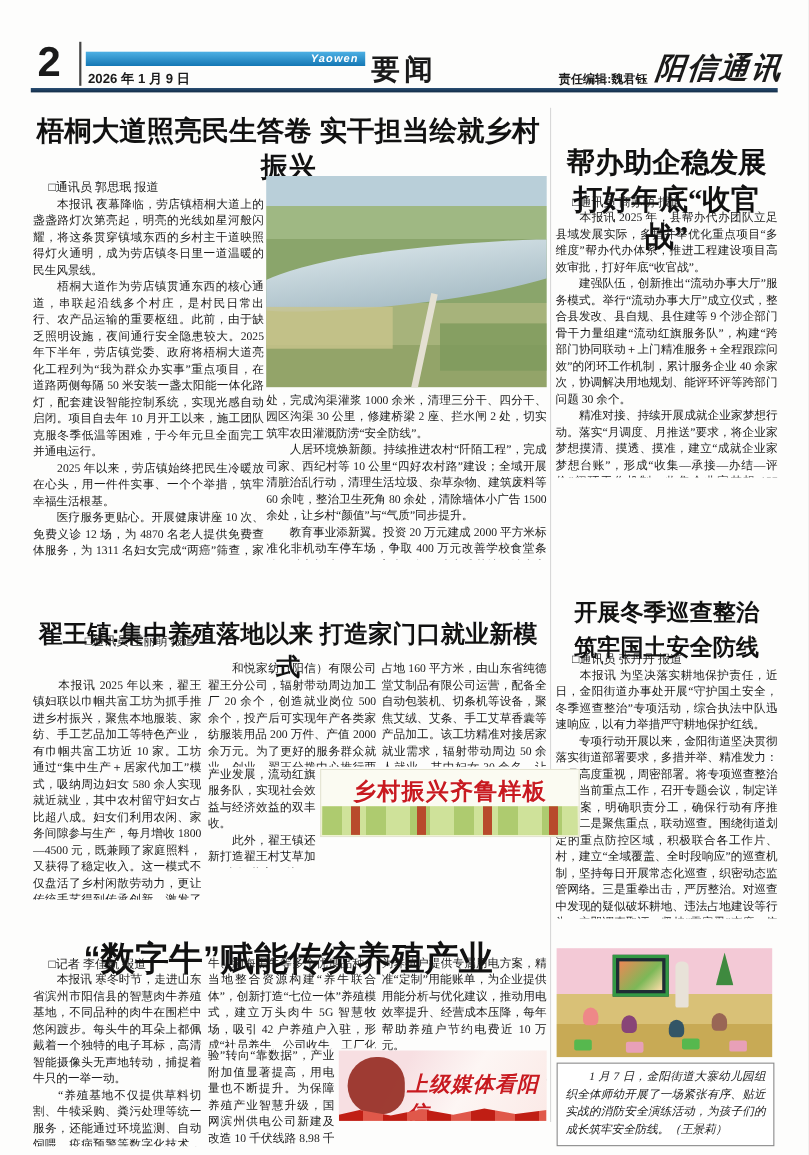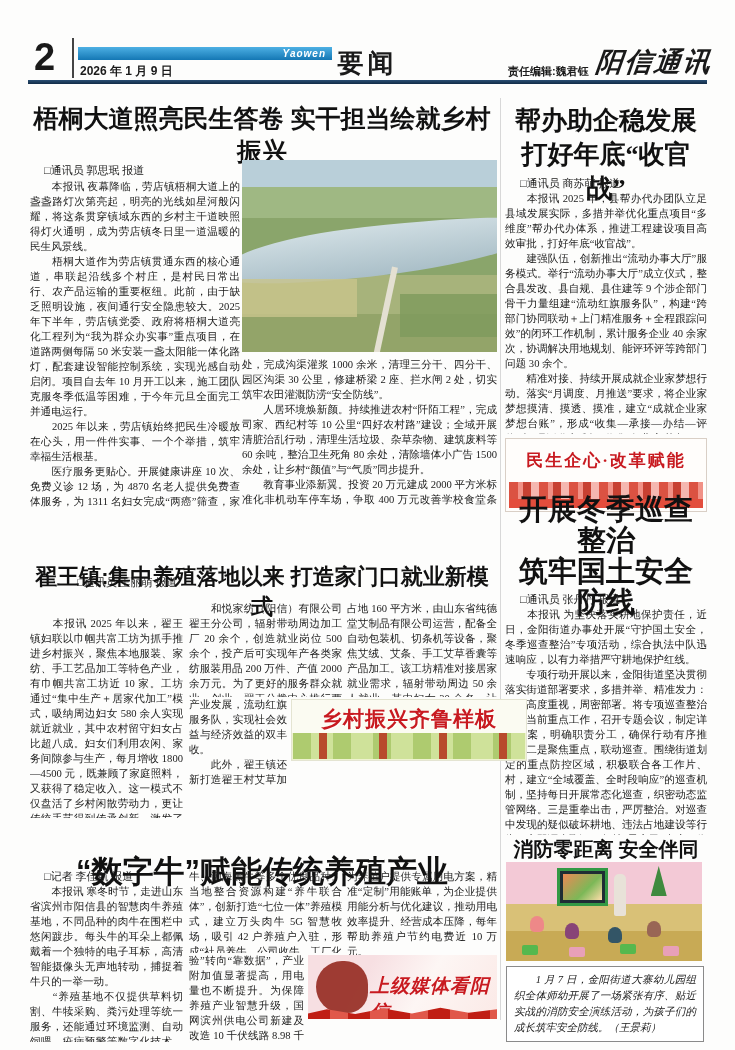--- a/index.html
+++ b/index.html
@@ -11,21 +11,21 @@
   .hdr-vline{width:2px;background:#444;}
   .hdr-bluebar{background:linear-gradient(180deg,#4db0e4,#1477b4);display:flex;align-items:center;justify-content:flex-end;padding-right:6px;}
   .yaowen{font-family:"Liberation Sans",sans-serif;font-style:italic;font-weight:bold;font-size:10px;color:#fff;letter-spacing:1px;}
   .hdr-date{font-family:"Liberation Sans",sans-serif;font-weight:bold;font-size:12px;}
   .sec-title{font-family:"Liberation Sans","DejaVu Sans",sans-serif;font-weight:bold;font-size:26px;letter-spacing:4px;}
   .editor{font-family:Liberation Sans, sans-serif;font-size:11px;font-weight:bold;}
   .masthead{font-family:"Liberation Serif",serif;font-weight:bold;font-style:italic;font-size:27px;transform:skewX(-6deg);letter-spacing:2px;}
   .hdr-rule{background:linear-gradient(180deg,#2a4f74,#122c47);height:4px;}
   
   .headline{font-family:"Liberation Sans","DejaVu Sans",sans-serif;font-weight:bold;text-align:center;color:#111;}
-  .headline-serif{font-family:"Liberation Serif","DejaVu Serif",serif;font-weight:bold;text-align:center;color:#111;}
+  .headline-serif{font-family:"Liberation Serif","DejaVu Serif",serif;font-weight:bold;text-align:center;color:#111;margin-top:27px;}
   .byline{font-size:11px;}
   .body-txt{font-size:10.6px;line-height:15px;text-align:justify;white-space:pre-line;overflow:hidden;}
   .caption-box{border:1px solid #8a8a8a;background:#fff;padding:5px 7px;}
   .caption-txt{font-size:10.5px;line-height:16px;font-style:italic;text-align:justify;white-space:pre-line;}
   .red{color:#c81a20;}
   .vrule{width:1px;background:#d8d8d8;}
   
   .banner1{background:#fffdfb;border:1px solid #d9cfc6;box-sizing:border-box;}
   .banner1-text{font-family:"Liberation Serif",serif;font-weight:bold;font-size:17px;letter-spacing:2px;text-align:center;}
   .skyline{position:absolute;left:3px;right:3px;bottom:3px;height:26px;
@@ -101,26 +101,22 @@
   <div class="abs headline-serif" style="left:505px;top:104px;width:202px;font-size:26px;line-height:34px;">
     <div>帮办助企稳发展</div>
     <div>打好年底“收官战”</div>
   </div>
   <div class="abs byline" style="left:520px;top:176px;">□通讯员 商苏萌 报道</div>
   <div class="abs body-txt" style="left:505px;top:191px;width:202px;height:243px;">　　本报讯 2025 年，县帮办代办团队立足县域发展实际，多措并举优化重点项目“多维度”帮办代办体系，推进工程建设项目高效审批，打好年底“收官战”。
 　　建强队伍，创新推出“流动办事大厅”服务模式。举行“流动办事大厅”成立仪式，整合县发改、县自规、县住建等 9 个涉企部门骨干力量组建“流动红旗服务队”，构建“跨部门协同联动＋上门精准服务＋全程跟踪问效”的闭环工作机制，累计服务企业 40 余家次，协调解决用地规划、能评环评等跨部门问题 30 余个。
 　　精准对接、持续开展成就企业家梦想行动。落实“月调度、月推送”要求，将企业家梦想摸清、摸透、摸准，建立“成就企业家梦想台账”，形成“收集—承接—办结—评价”闭环工作机制，收集企业家梦想 157 个，其中 33 个梦想工作成效获得市级认可，切实助力企业家圆梦。
 　　统筹协调、加速推动重点项目手续办理。建立省市县重点项目审批服务帮办代办工作台账、未开工省市县重点项目审批服务帮办代办工作台账、“一图清单”、审批服务流程图，“一对一”为项目配备帮办代办员，依托帮办代办服务团队，通过周调度、周汇总，精准研判“前延”“节点”服务事项，推动手续快审速办。2025 年以来，共为 79 个省市县重点项目提供帮办服务 513 项。</div>
 
-  <div class="abs banner1" style="left:505px;top:438px;width:202px;height:74px;">
-    <div class="banner1-text red" style="margin-top:10px;">民生企心·改革赋能</div>
-    <div class="skyline"></div>
-  </div>
 
-  <div class="abs headline-serif" style="left:505px;top:494px;width:202px;font-size:29px;line-height:31px;">
+  <div class="abs headline-serif" style="left:505px;top:515px;width:202px;font-size:21px;line-height:31px;">
     <div>开展冬季巡查整治</div>
     <div>筑牢国土安全防线</div>
   </div>
   <div class="abs byline" style="left:520px;top:592px;">□通讯员 张丹丹 报道</div>
   <div class="abs body-txt" style="left:505px;top:607px;width:202px;height:228px;">　　本报讯 为坚决落实耕地保护责任，近日，金阳街道办事处开展“守护国土安全，冬季巡查整治”专项活动，综合执法中队迅速响应，以有力举措严守耕地保护红线。
 　　专项行动开展以来，金阳街道坚决贯彻落实街道部署要求，多措并举、精准发力：一是高度重视，周密部署。将专项巡查整治作为当前重点工作，召开专题会议，制定详细方案，明确职责分工，确保行动有序推进。二是聚焦重点，联动巡查。围绕街道划定的重点防控区域，积极联合各工作片、村，建立“全域覆盖、全时段响应”的巡查机制，坚持每日开展常态化巡查，织密动态监管网络。三是重拳出击，严厉整治。对巡查中发现的疑似破坏耕地、违法占地建设等行为，立即调查取证，坚持“零容忍”态度，依法依规予以严厉打击，坚决做到发现一起、查处一起，形成有效震慑。
 　　下一步，金阳街道将持续保持高压态势，完善长效监管机制，加大宣传引导力度，确保耕地保护政策落到实处，全力守护街道国土空间安全与粮食安全根基。</div>
 
   <div class="abs headline-serif" style="left:505px;top:836px;width:202px;font-size:20px;">消防零距离  安全伴同行</div>
   <div class="abs photo-class" style="left:506px;top:862px;width:196px;height:99px;">

